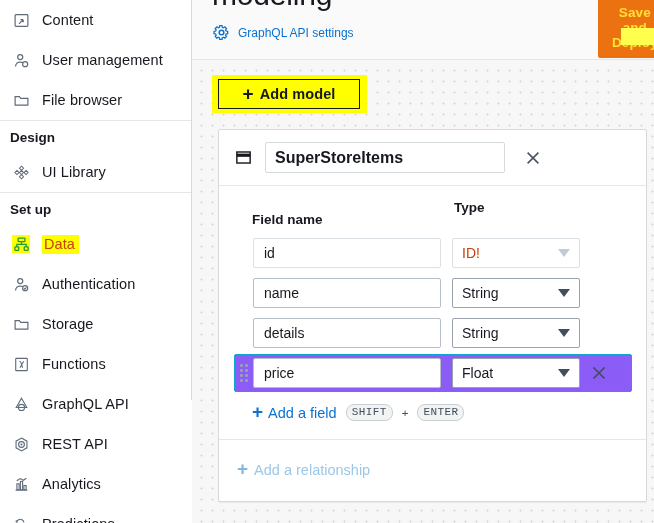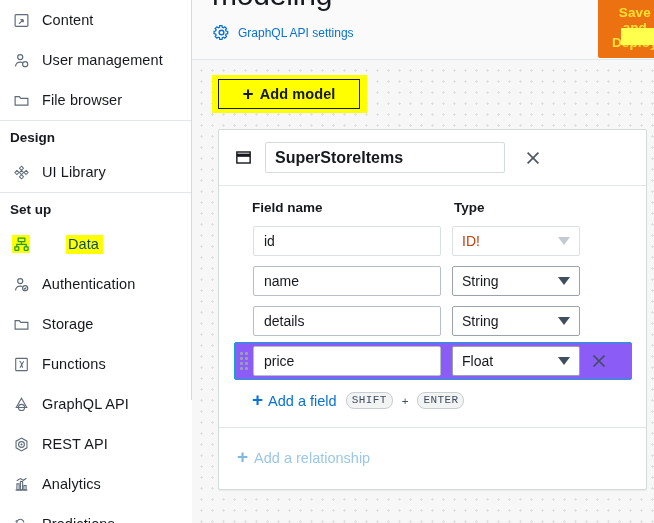--- a/index.html
+++ b/index.html
@@ -53,21 +53,21 @@
     border-top: 1px solid #e4e7ea;
   }
   .nav-item.active {
     background: transparent;
   }
   .nav-item.active .hl {
     background: #ffff00;
     display: inline-block;
     padding: 1px 4px 2px 2px;
   }
-  .nav-item.active .nav-label { color: #0c4a6e; font-weight: normal; margin-left: 24px; }
+  .nav-item.active .nav-label { color: #c2410c; font-weight: normal; }
   .nav-item.active .nav-icon { color: #1f9b35; background: #ffff00; }
 
   
   #main {
     flex: 1 1 auto;
     height: 523px;
     position: relative;
     background: #f7f7f7;
     overflow: hidden;
   }
@@ -192,21 +192,21 @@
 
   .card-body { padding: 14px 14px 6px 15px; }
   .col-heads {
     display: flex;
     font-size: 13.5px;
     font-weight: bold;
     color: #16191f;
     margin-bottom: 7px;
     padding-left: 18px;
   }
-  .ch-field { width: 202px; flex: 0 0 202px; }
+  .ch-field { width: 202px; flex: 0 0 202px; margin-top: 12px; }
   .ch-type { flex: 0 0 auto; }
 
   .field-row {
     display: flex;
     align-items: center;
     height: 38px;
     padding-left: 0;
     margin-bottom: 2px;
     border: 1.5px solid transparent;
     border-radius: 2px;

